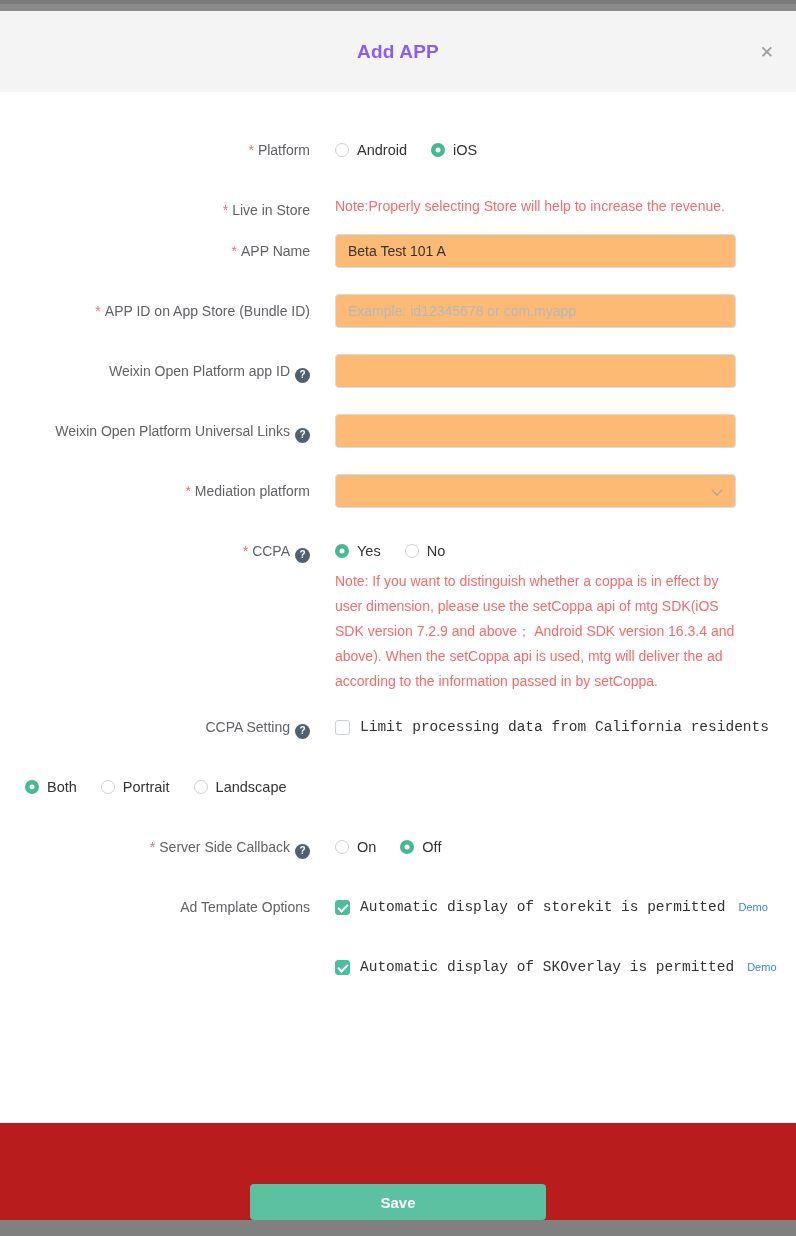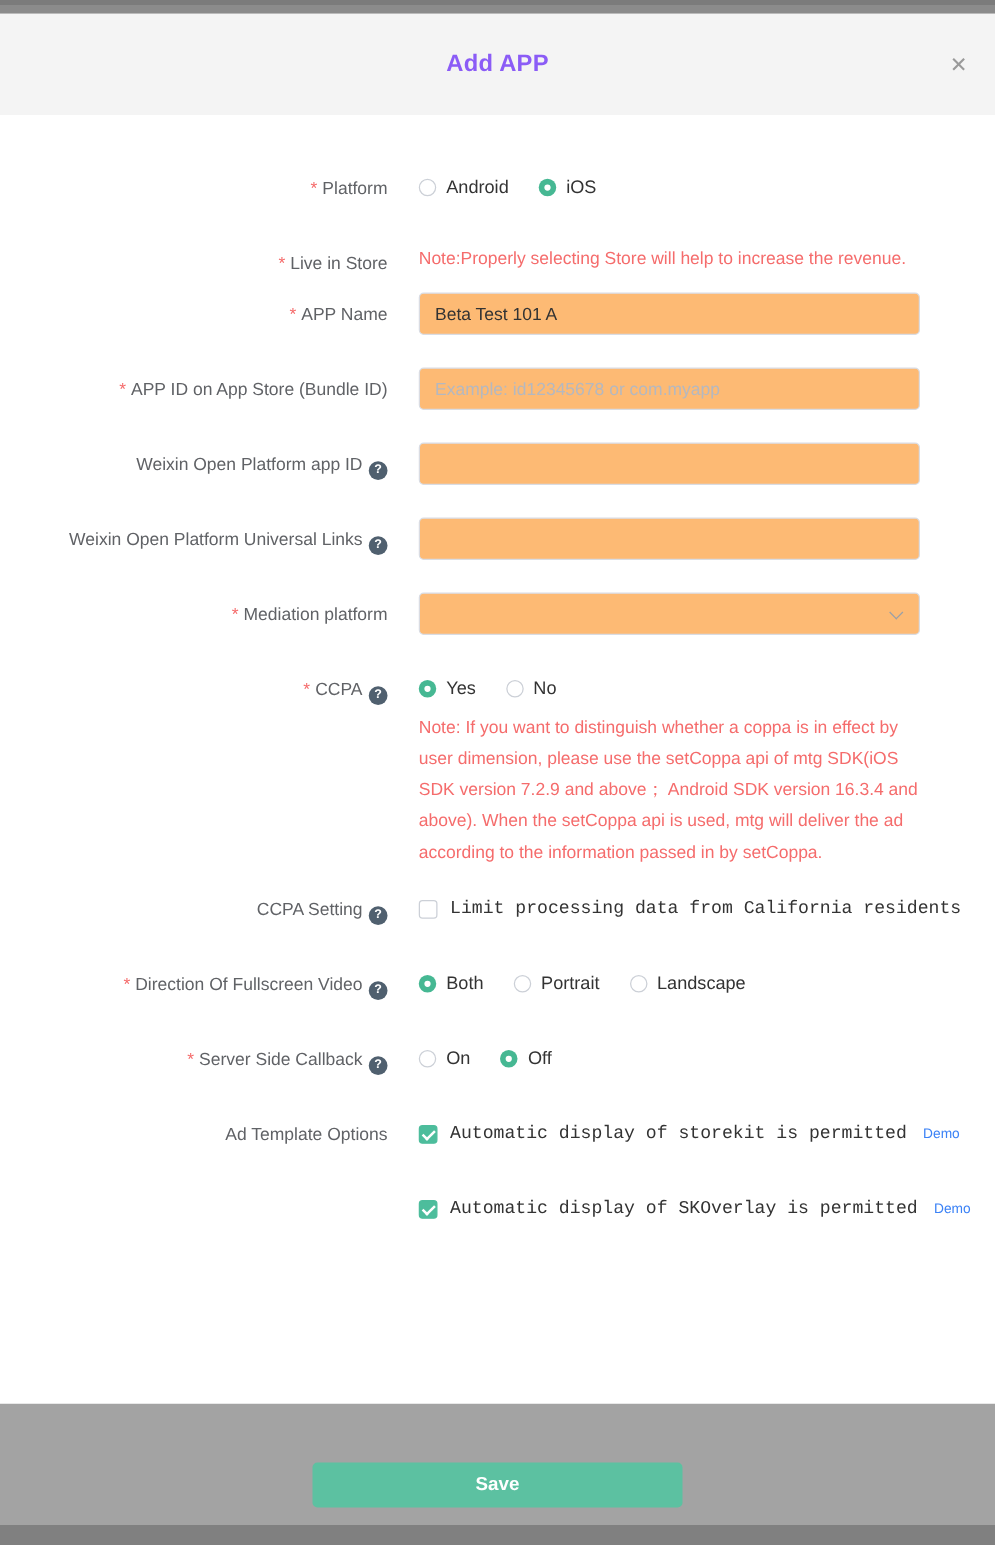--- a/index.html
+++ b/index.html
@@ -107,22 +107,22 @@
   }
   .field-note.long { line-height:25px; }
 
   
   .stacked-checkboxes .checkbox-line { min-height:34px; display:flex; align-items:center; margin-bottom:26px; }
   .stacked-checkboxes .checkbox-line:last-child { margin-bottom:0; }
   .demo-link { color:#3b82f6; font-size:11px; margin-left:13px; text-decoration:none; cursor:pointer; }
 
   
   .modal-footer {
-    height:97px; background:#a3a3a3;
-    display:flex; justify-content:center; align-items:center;
+    height:97px; background:#b91c1c;
+    display:flex; justify-content:center; align-items:flex-end;
   }
   .save-button {
     margin-top:32px;
     width:296px; height:36px;
     background:#5cc1a1; color:#fff;
     border:none; border-radius:4px;
     font-size:15px; font-weight:bold; font-family:inherit;
     cursor:pointer;
   }
 </style>
@@ -222,21 +222,20 @@
     <div class="label-col"><span>CCPA Setting</span><span class="help-icon">?</span></div>
     <div class="control-col inline-control">
       <span class="checkbox-option">
         <span class="checkbox-box"></span>
         <span class="option-label">Limit processing data from California residents</span>
       </span>
     </div>
   </div>
 
   <div class="row">
-    <div class="label-col"><span class="asterisk">*</span><span>Direction Of Fullscreen Video</span><span class="help-icon">?</span></div>
     <div class="control-col inline-control">
       <div class="radio-group">
         <span class="radio-option checked">
           <span class="radio-circle"></span>
           <span class="option-label">Both</span>
         </span>
         <span class="radio-option">
           <span class="radio-circle"></span>
           <span class="option-label">Portrait</span>
         </span>

